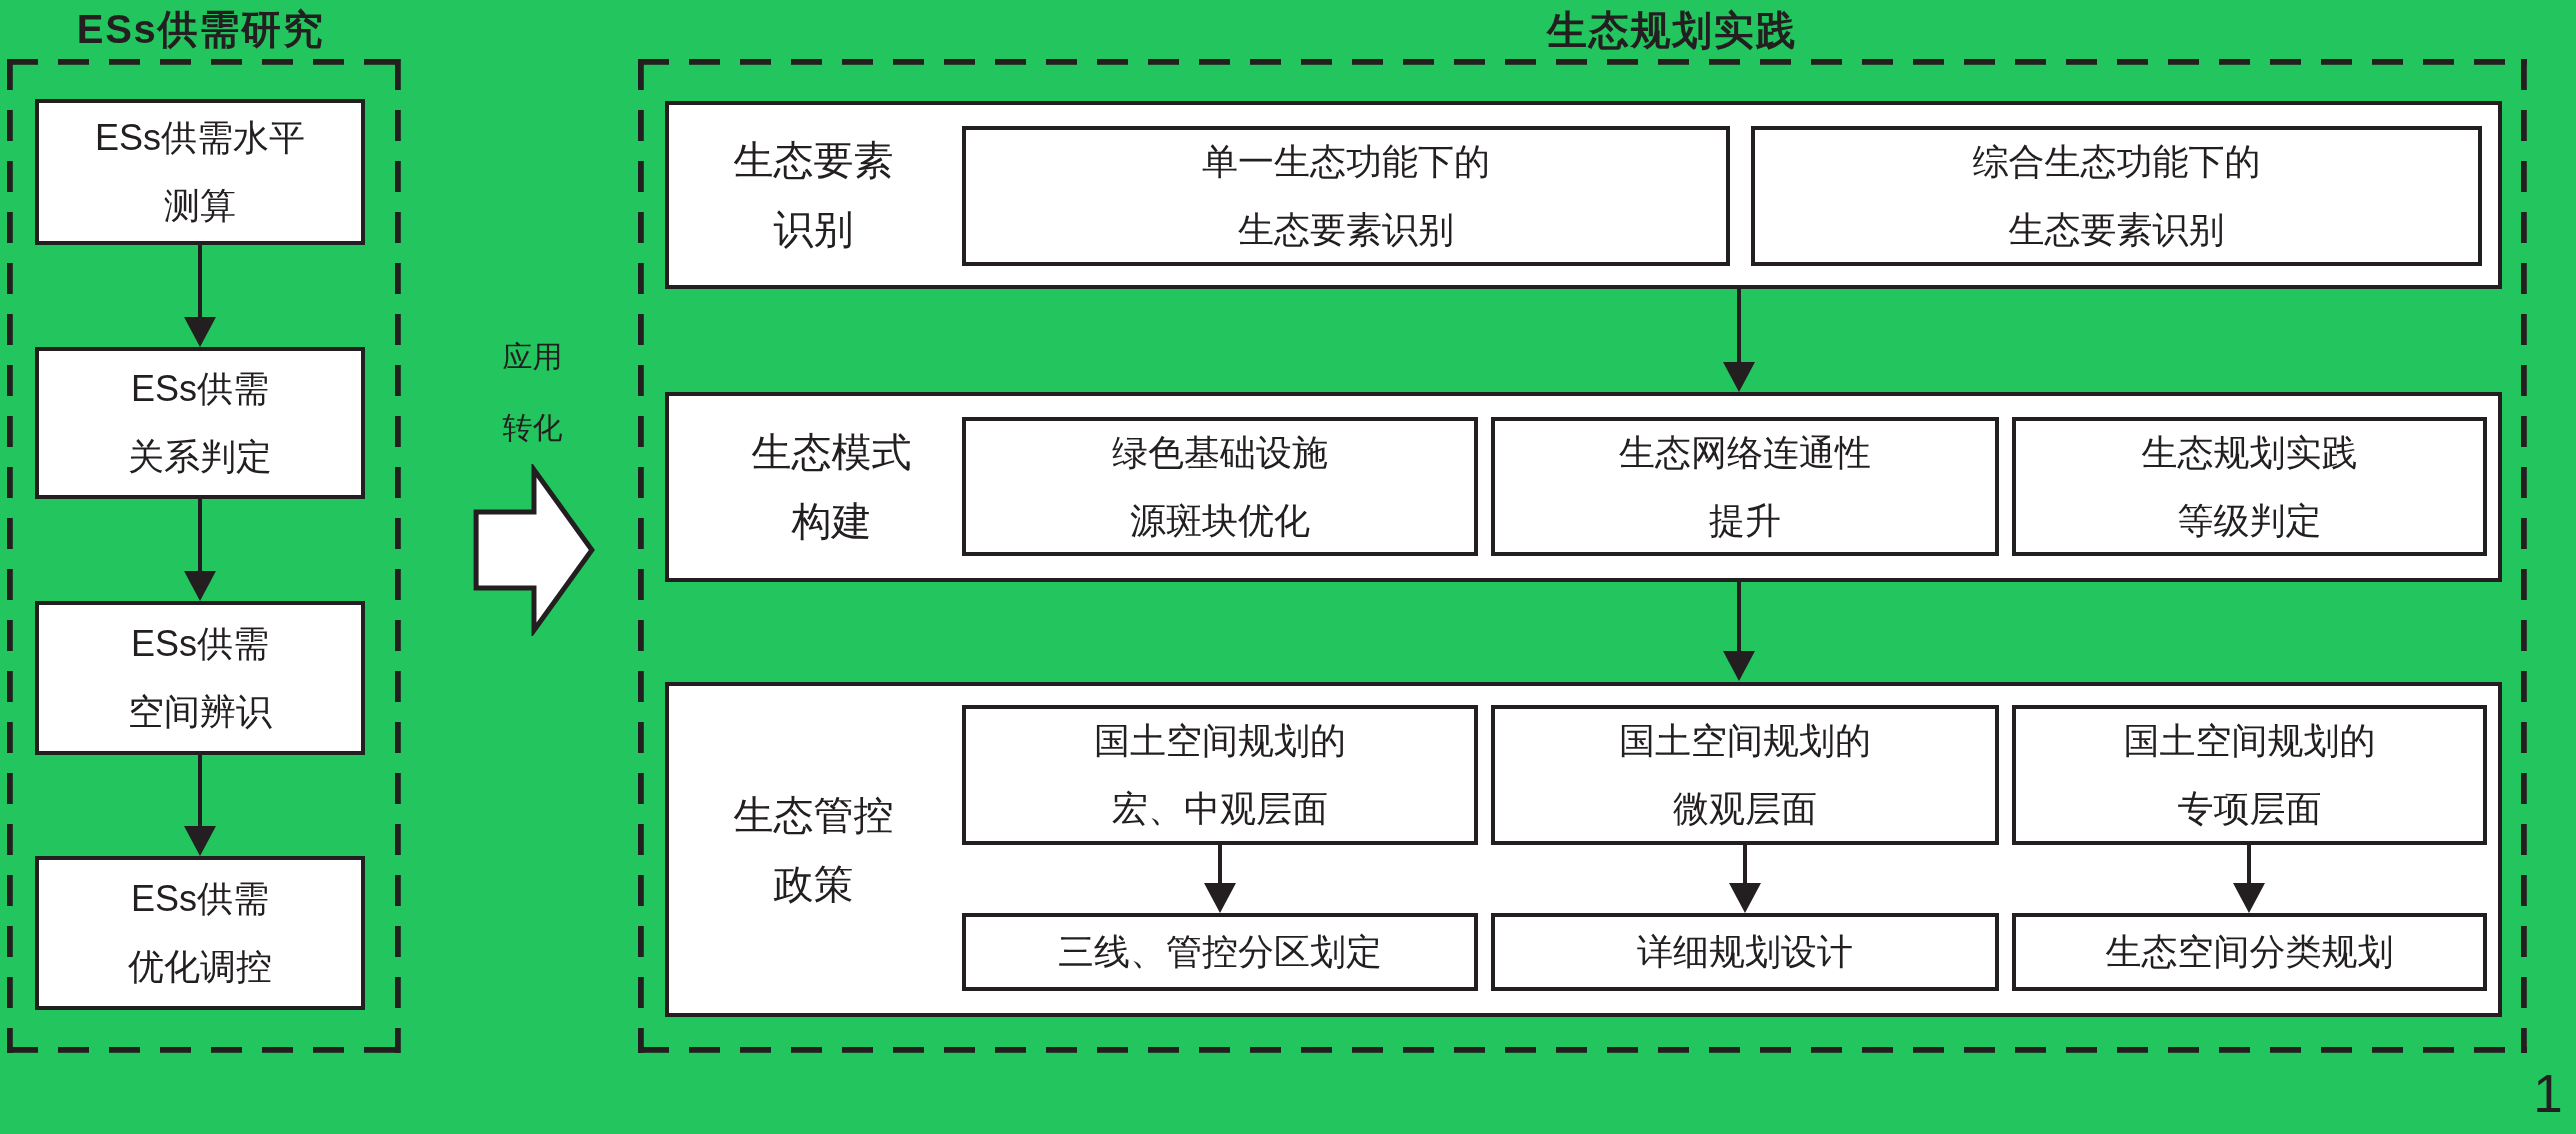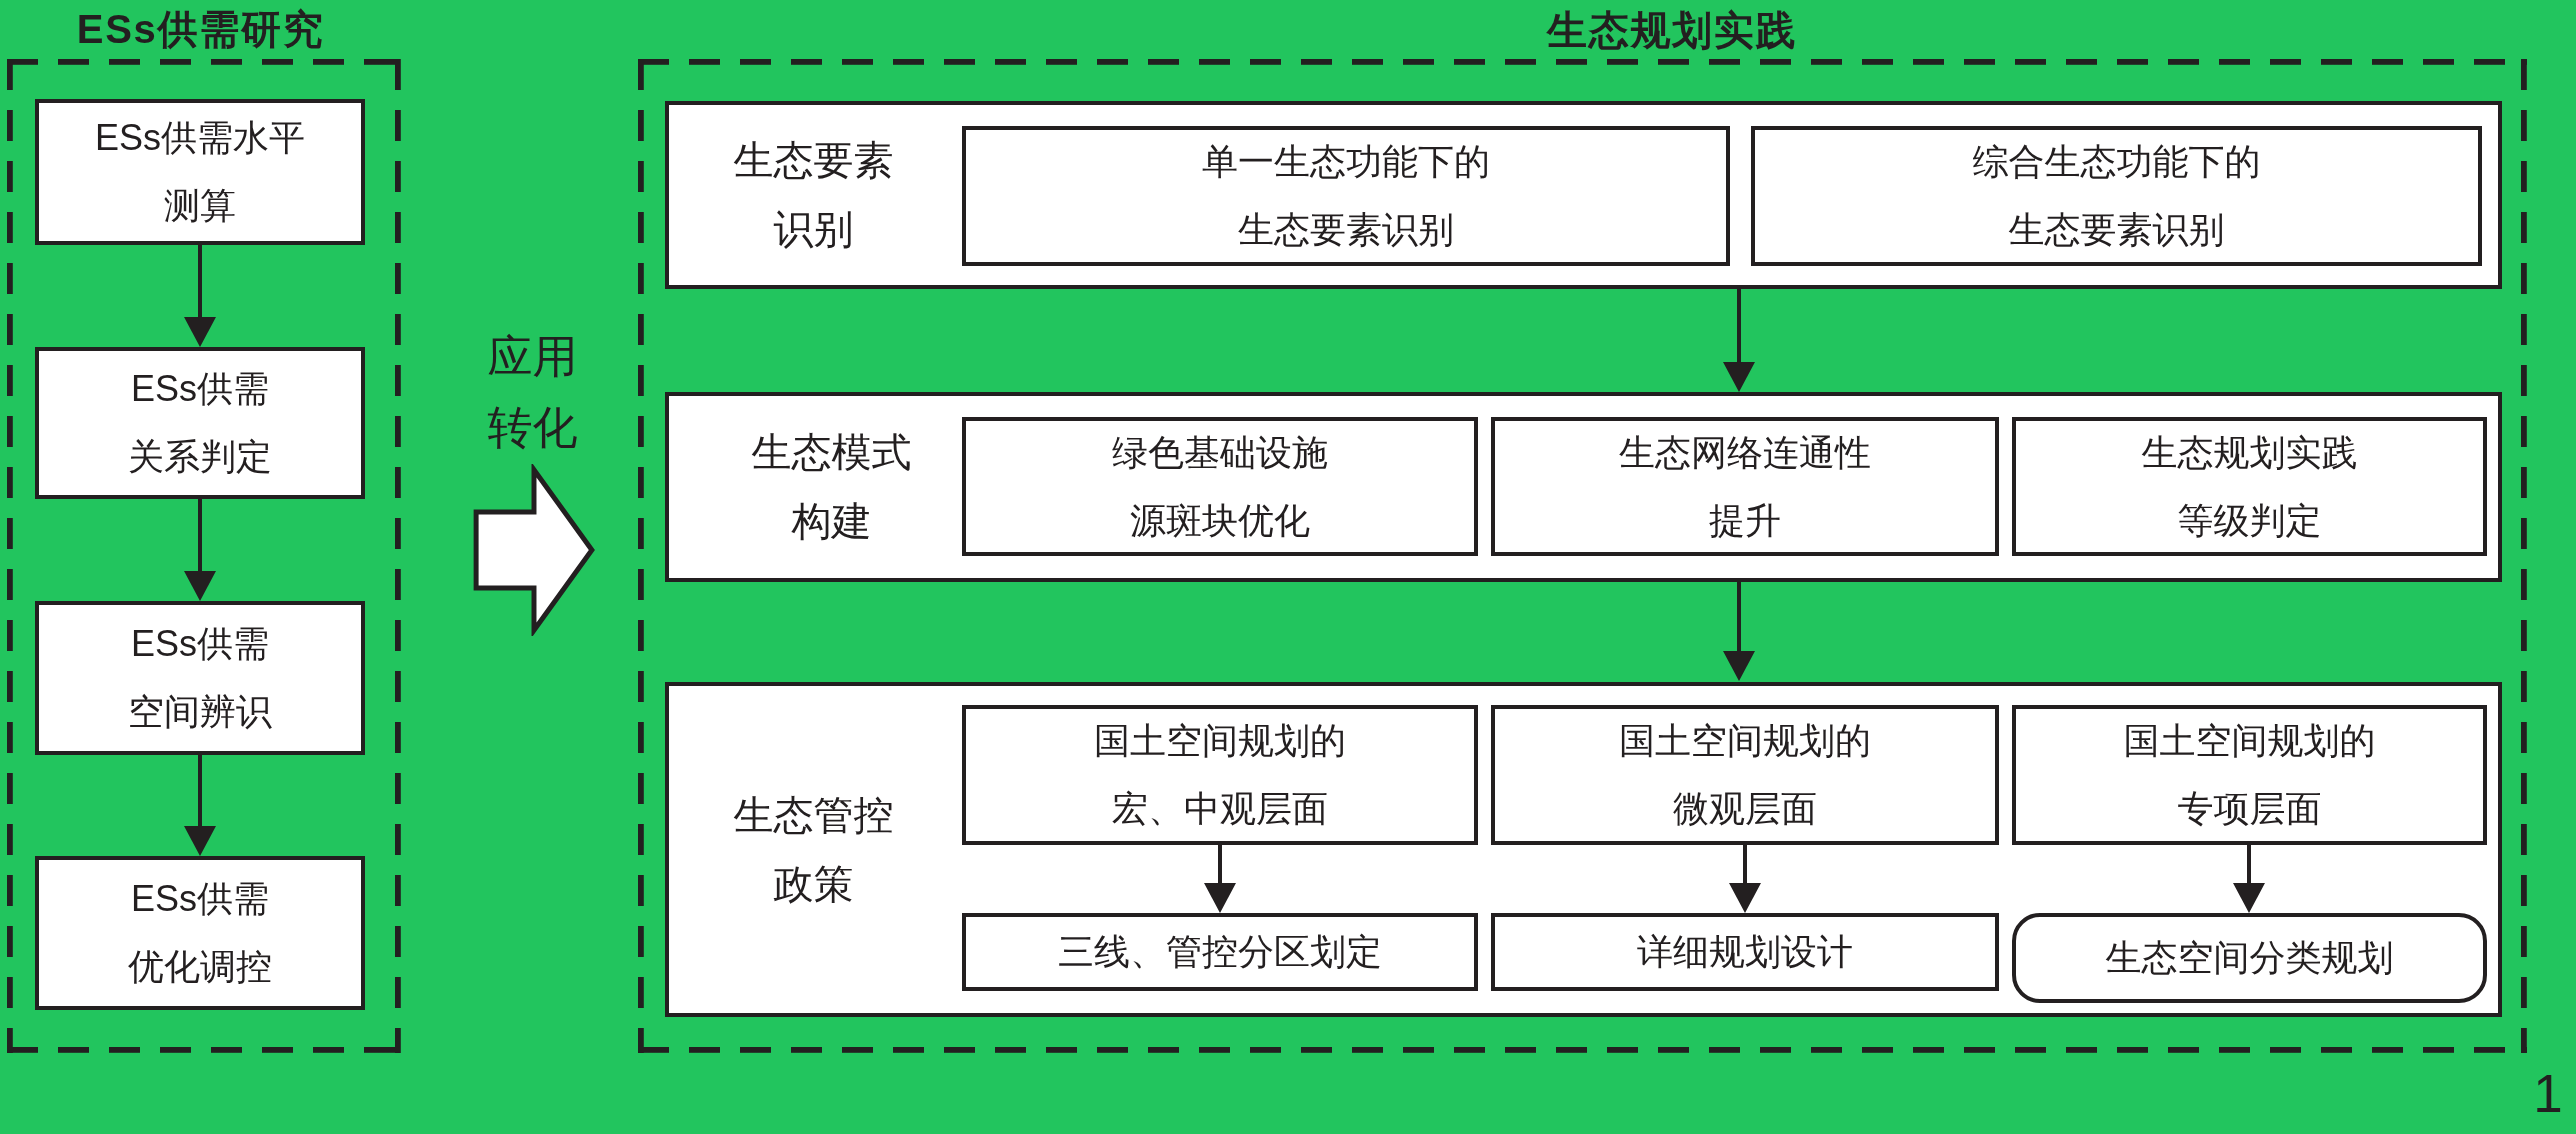--- a/index.html
+++ b/index.html
@@ -69,21 +69,21 @@
   .varrow .head{
     position:absolute;left:50%;bottom:0;
     width:0;height:0;margin-left:-16.5px;
     border-left:16.5px solid transparent;
     border-right:16.5px solid transparent;
     border-top:30px solid #231f20;
   }
   .connector-label{
     position:absolute;left:465px;top:321px;width:135px;
     display:flex;flex-direction:column;align-items:center;
-    font-size:45px;line-height:71px;text-align:center;white-space:nowrap;
+    font-size:30px;line-height:71px;text-align:center;white-space:nowrap;
   }
   .block-arrow{position:absolute;left:471px;top:464px;}
   .page-number{
     position:absolute;right:13.2px;top:1067px;
     font-size:53px;line-height:53px;
   }
 </style>
 </head>
 <body>
 
@@ -206,20 +206,20 @@
       <i class="stem"></i>
       <i class="head"></i>
     </div>
 
   <div class="box" style="left:962px;top:913px;width:516px;height:78px;">
     <span>三线、管控分区划定</span>
   </div>
   <div class="box" style="left:1491px;top:913px;width:508px;height:78px;">
     <span>详细规划设计</span>
   </div>
-  <div class="box" style="left:2012px;top:913px;width:475px;height:90px;border-radius:28px;">
+  <div class="box" style="left:2012px;top:913px;width:475px;height:78px;">
     <span>生态空间分类规划</span>
   </div>
 
   <div class="page-number">1</div>
 
 </div>
 
 
 </body></html>

